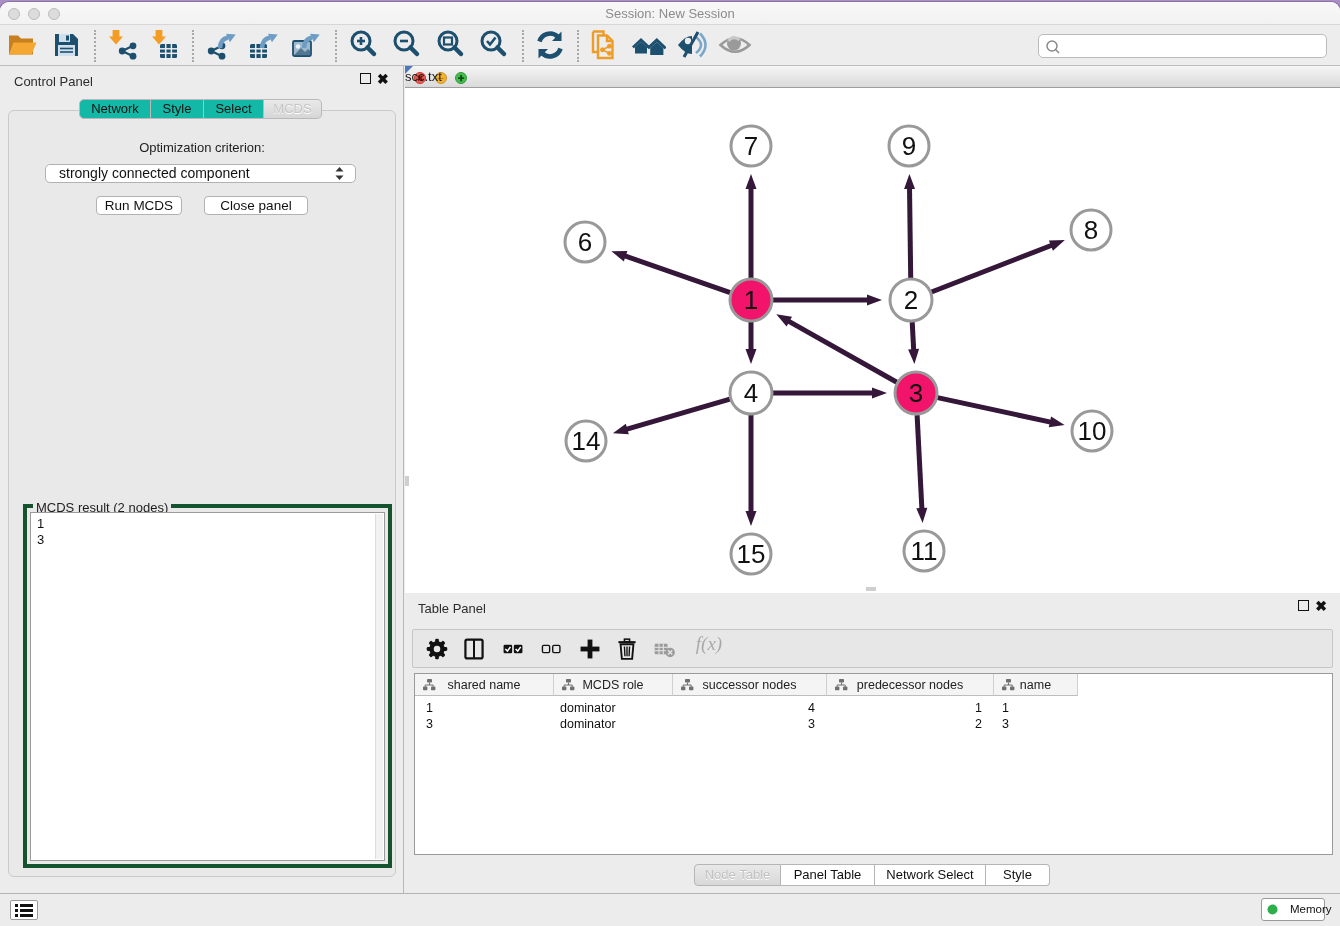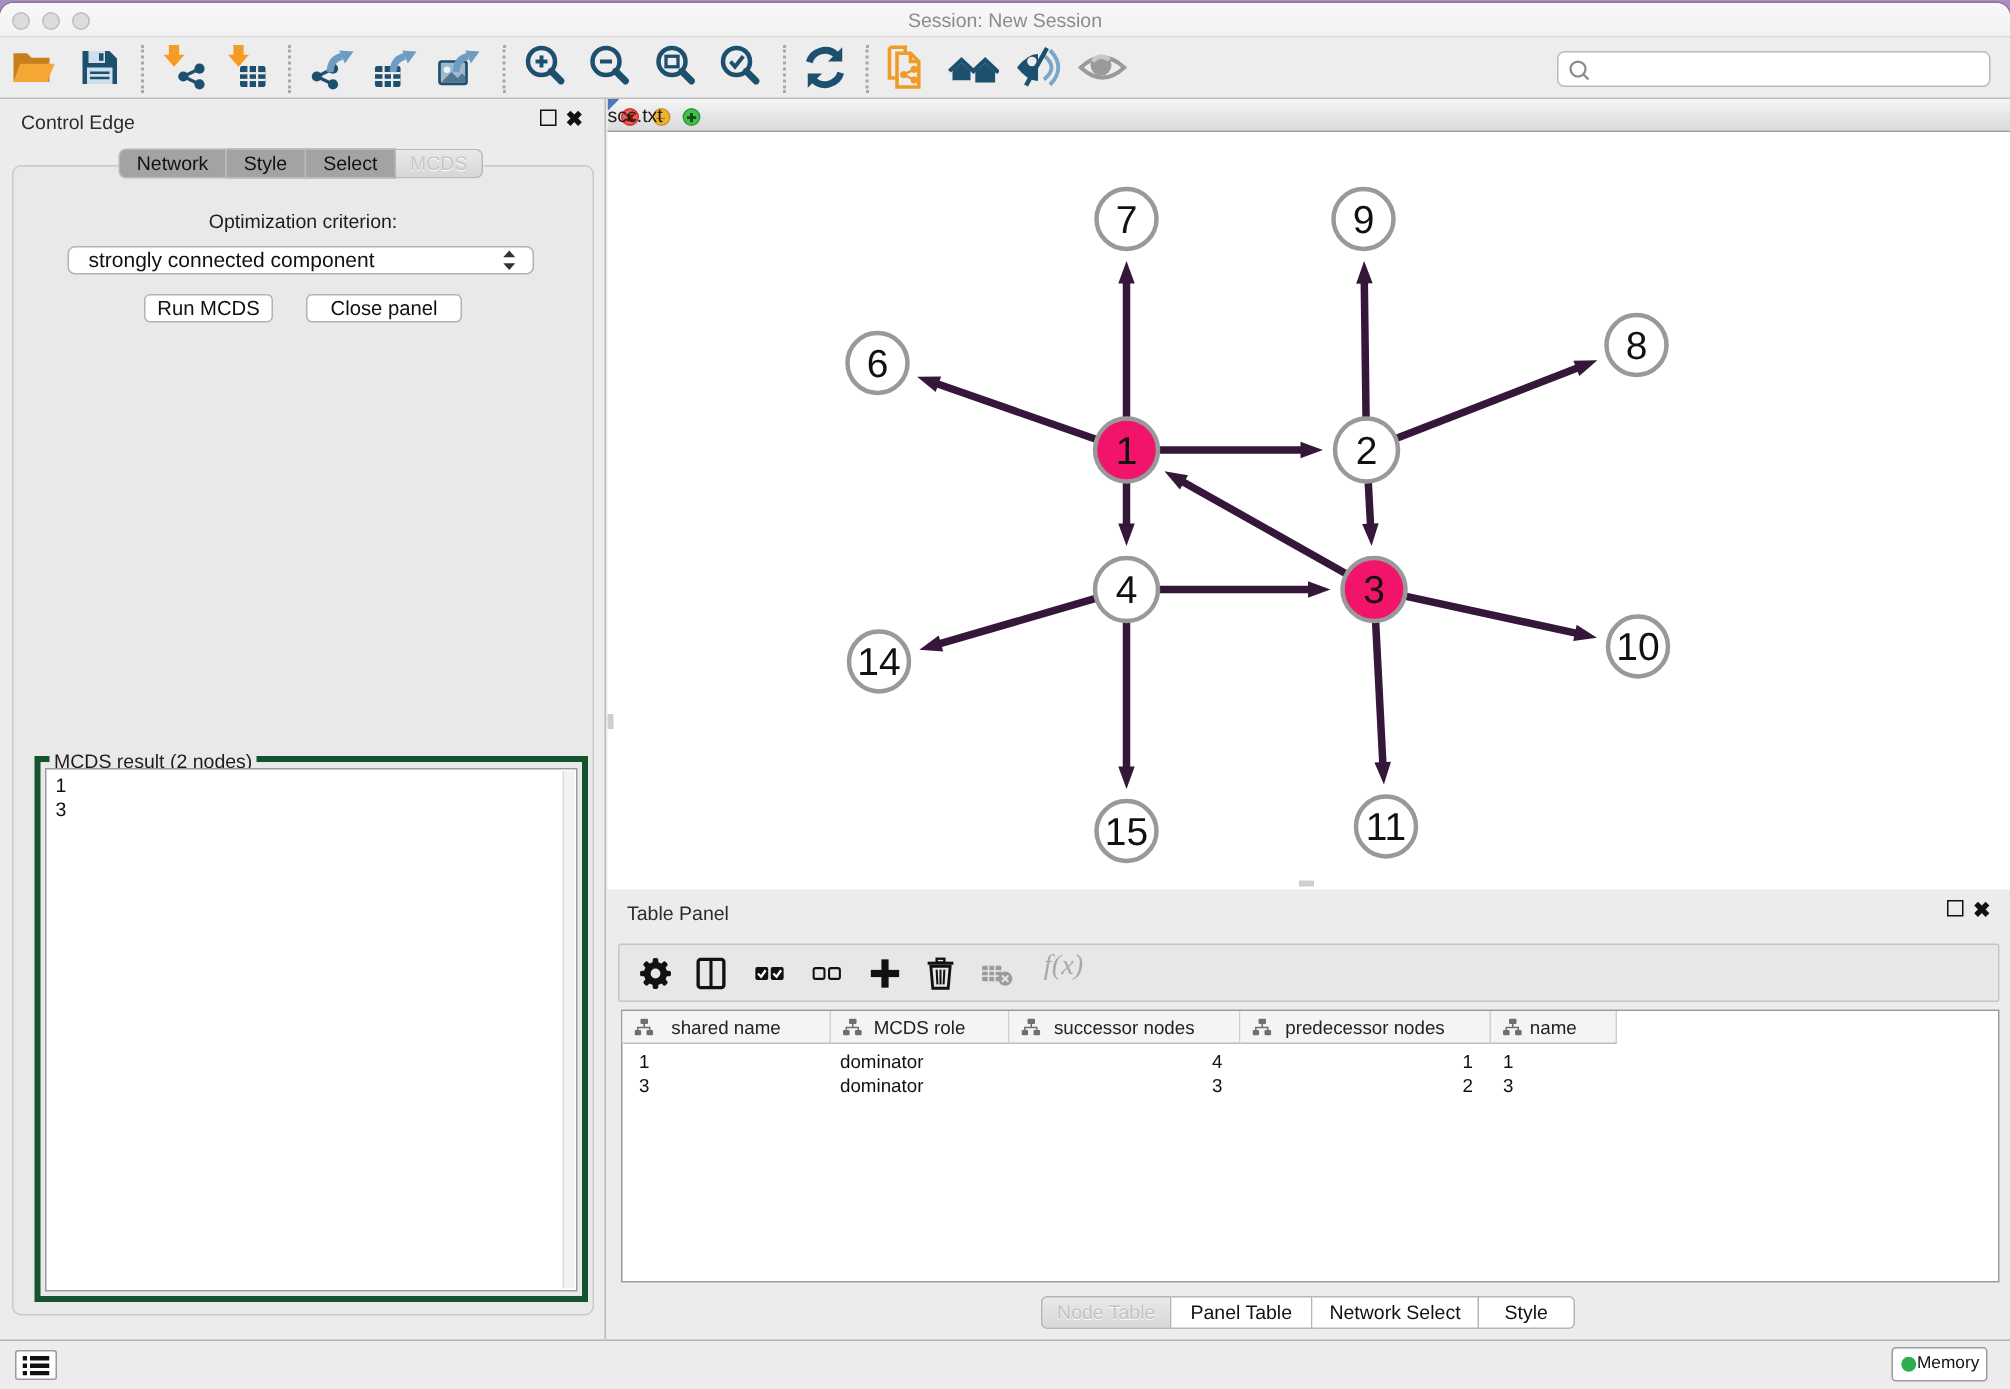--- a/index.html
+++ b/index.html
@@ -14,21 +14,21 @@
 #search{position:absolute;left:1038px;top:9px;width:289px;height:24px;background:#fff;border:1px solid #bbb;border-radius:5px}
 
 #cpanel{position:absolute;left:0;top:64px;width:404px;bottom:33px;background:#ececec;border-right:1px solid #b9b9b9}
 #netwin{position:absolute;left:405px;top:64px;width:935px;height:527px;background:#fff}
 #nettitle{position:absolute;left:0;top:0;right:0;height:22px;background:linear-gradient(#f5f5f5,#dadada);border-bottom:1px solid #9e9e9e}
 .mtl{position:absolute;top:5.5px;width:12px;height:12px;border-radius:50%;font-size:8px;line-height:12px;text-align:center;font-weight:bold}
 #tpanel{position:absolute;left:405px;top:591px;width:935px;bottom:33px;background:#ececec}
 #statusbar{position:absolute;left:0;bottom:0;right:0;height:33px;background:#ececec;border-top:1px solid #b3b3b3}
 
 #cphead{position:absolute;left:14px;top:8px;font-size:13px;color:#2c2c2c}
-.tab{position:absolute;top:33px;height:20px;z-index:3;background:#a3a3a3;border:1px solid #b9b9b9;font-size:13px;color:#111;text-align:center;line-height:18px}
+.tab{position:absolute;top:33px;height:20px;z-index:3;background:#14b8a6;border:1px solid #b9b9b9;font-size:13px;color:#111;text-align:center;line-height:18px}
 #cpbody{position:absolute;left:8px;top:44px;width:388px;bottom:16px;background:#e9e9e9;border:1px solid #c9c9c9;border-radius:6px}
 #optlabel{position:absolute;left:0;top:29px;width:100%;text-align:center;font-size:13px;color:#1d1d1d}
 #combo{position:absolute;left:36px;top:53px;width:311px;height:19px;background:#fff;border:1px solid #b2b2b2;border-radius:5px;font-size:14px;color:#111;line-height:17px;padding-left:13px}
 .btn{position:absolute;top:85px;height:19px;background:#fff;border:1px solid #b2b2b2;border-radius:4px;font-size:13.5px;color:#111;text-align:center;line-height:17px}
 #fieldset{position:absolute;left:14px;top:393px;width:369px;bottom:8px;border:4px solid #14532d}
 #fslegend{position:absolute;left:6px;top:-8px;background:#e9e9e9;padding:0 3px;font-size:13px;color:#1d1d1d}
 #fsinner{position:absolute;left:3px;top:4px;right:3px;bottom:3px;background:#fff;border:1px solid #9a9a9a}
 #fstext{position:absolute;left:6px;top:3px;font-size:13px;color:#111;line-height:16px}
 #fstrack{position:absolute;right:1px;top:1px;bottom:1px;width:8px;background:#f2f2f2;border-left:1px solid #ddd}
 
@@ -200,21 +200,21 @@
       <div class="tsep" style="left:522px"></div>
       <div class="tsep" style="left:577px"></div>
     <div id="search">
         <svg width="20" height="20" style="position:absolute;left:4px;top:2px">
           <circle cx="9" cy="9" r="5" fill="none" stroke="#8a8a8a" stroke-width="1.5"></circle>
           <line x1="12.5" y1="12.5" x2="16" y2="16" stroke="#8a8a8a" stroke-width="1.5"></line>
         </svg>
       </div>
   </div>
   <div id="cpanel">
-    <div id="cphead">Control Edge</div>
+    <div id="cphead">Control Panel</div>
     <div class="floatico" style="left:360px"></div>
     <div class="xico" style="left:377px">✖</div>
     <div class="tab" style="left:79px;width:72px;border-radius:5px 0 0 5px">Network</div>
     <div class="tab" style="left:151px;width:53px;border-left:none">Style</div>
     <div class="tab" style="left:204px;width:60px;border-left:none">Select</div>
     <div class="tab" style="left:264px;width:58px;border-left:none;border-radius:0 5px 5px 0;background:linear-gradient(#e9e9e9,#d6d6d6);color:#c6c6c6;text-shadow:0 1px 0 #fff">MCDS</div>
     <div id="cpbody">
       <div id="combo">strongly connected component
         <svg width="13" height="17" style="position:absolute;right:9px;top:0px">
             <path d="M2.5 6.5 L6.5 2 L10.5 6.5 Z" fill="#333"></path>
@@ -425,18 +425,18 @@
     <div style="position:absolute;left:10px;top:6px;width:28px;height:20px;background:#fff;border:1px solid #9a9a9a;border-radius:2px">
       <svg width="18" height="14" style="position:absolute;left:4px;top:2px">
         <rect x="0" y="1" width="3" height="3" fill="#111"></rect>
           <rect x="5" y="1" width="13" height="3" fill="#111"></rect>
         <rect x="0" y="6" width="3" height="3" fill="#111"></rect>
           <rect x="5" y="6" width="13" height="3" fill="#111"></rect>
         <rect x="0" y="11" width="3" height="3" fill="#111"></rect>
           <rect x="5" y="11" width="13" height="3" fill="#111"></rect>
       </svg>
     </div>
-    <div style="position:absolute;right:15px;top:4px;width:64px;height:23px;background:#fff;border:1px solid #9a9a9a;border-radius:3px;font-size:11.5px;color:#111;line-height:21px;text-align:left;padding-left:16px">
+    <div style="position:absolute;right:15px;top:4px;width:64px;height:23px;background:#fff;border:1px solid #9a9a9a;border-radius:3px;font-size:11.5px;color:#111;line-height:21px;text-align:left;padding-left:28px">
       <svg width="11" height="11" style="position:absolute;left:5px;top:5px">
           <circle cx="5.5" cy="5.5" r="5" fill="#2daf4c"></circle>
         </svg>Memory</div>
   </div>
 </div>
 
 </body></html>

